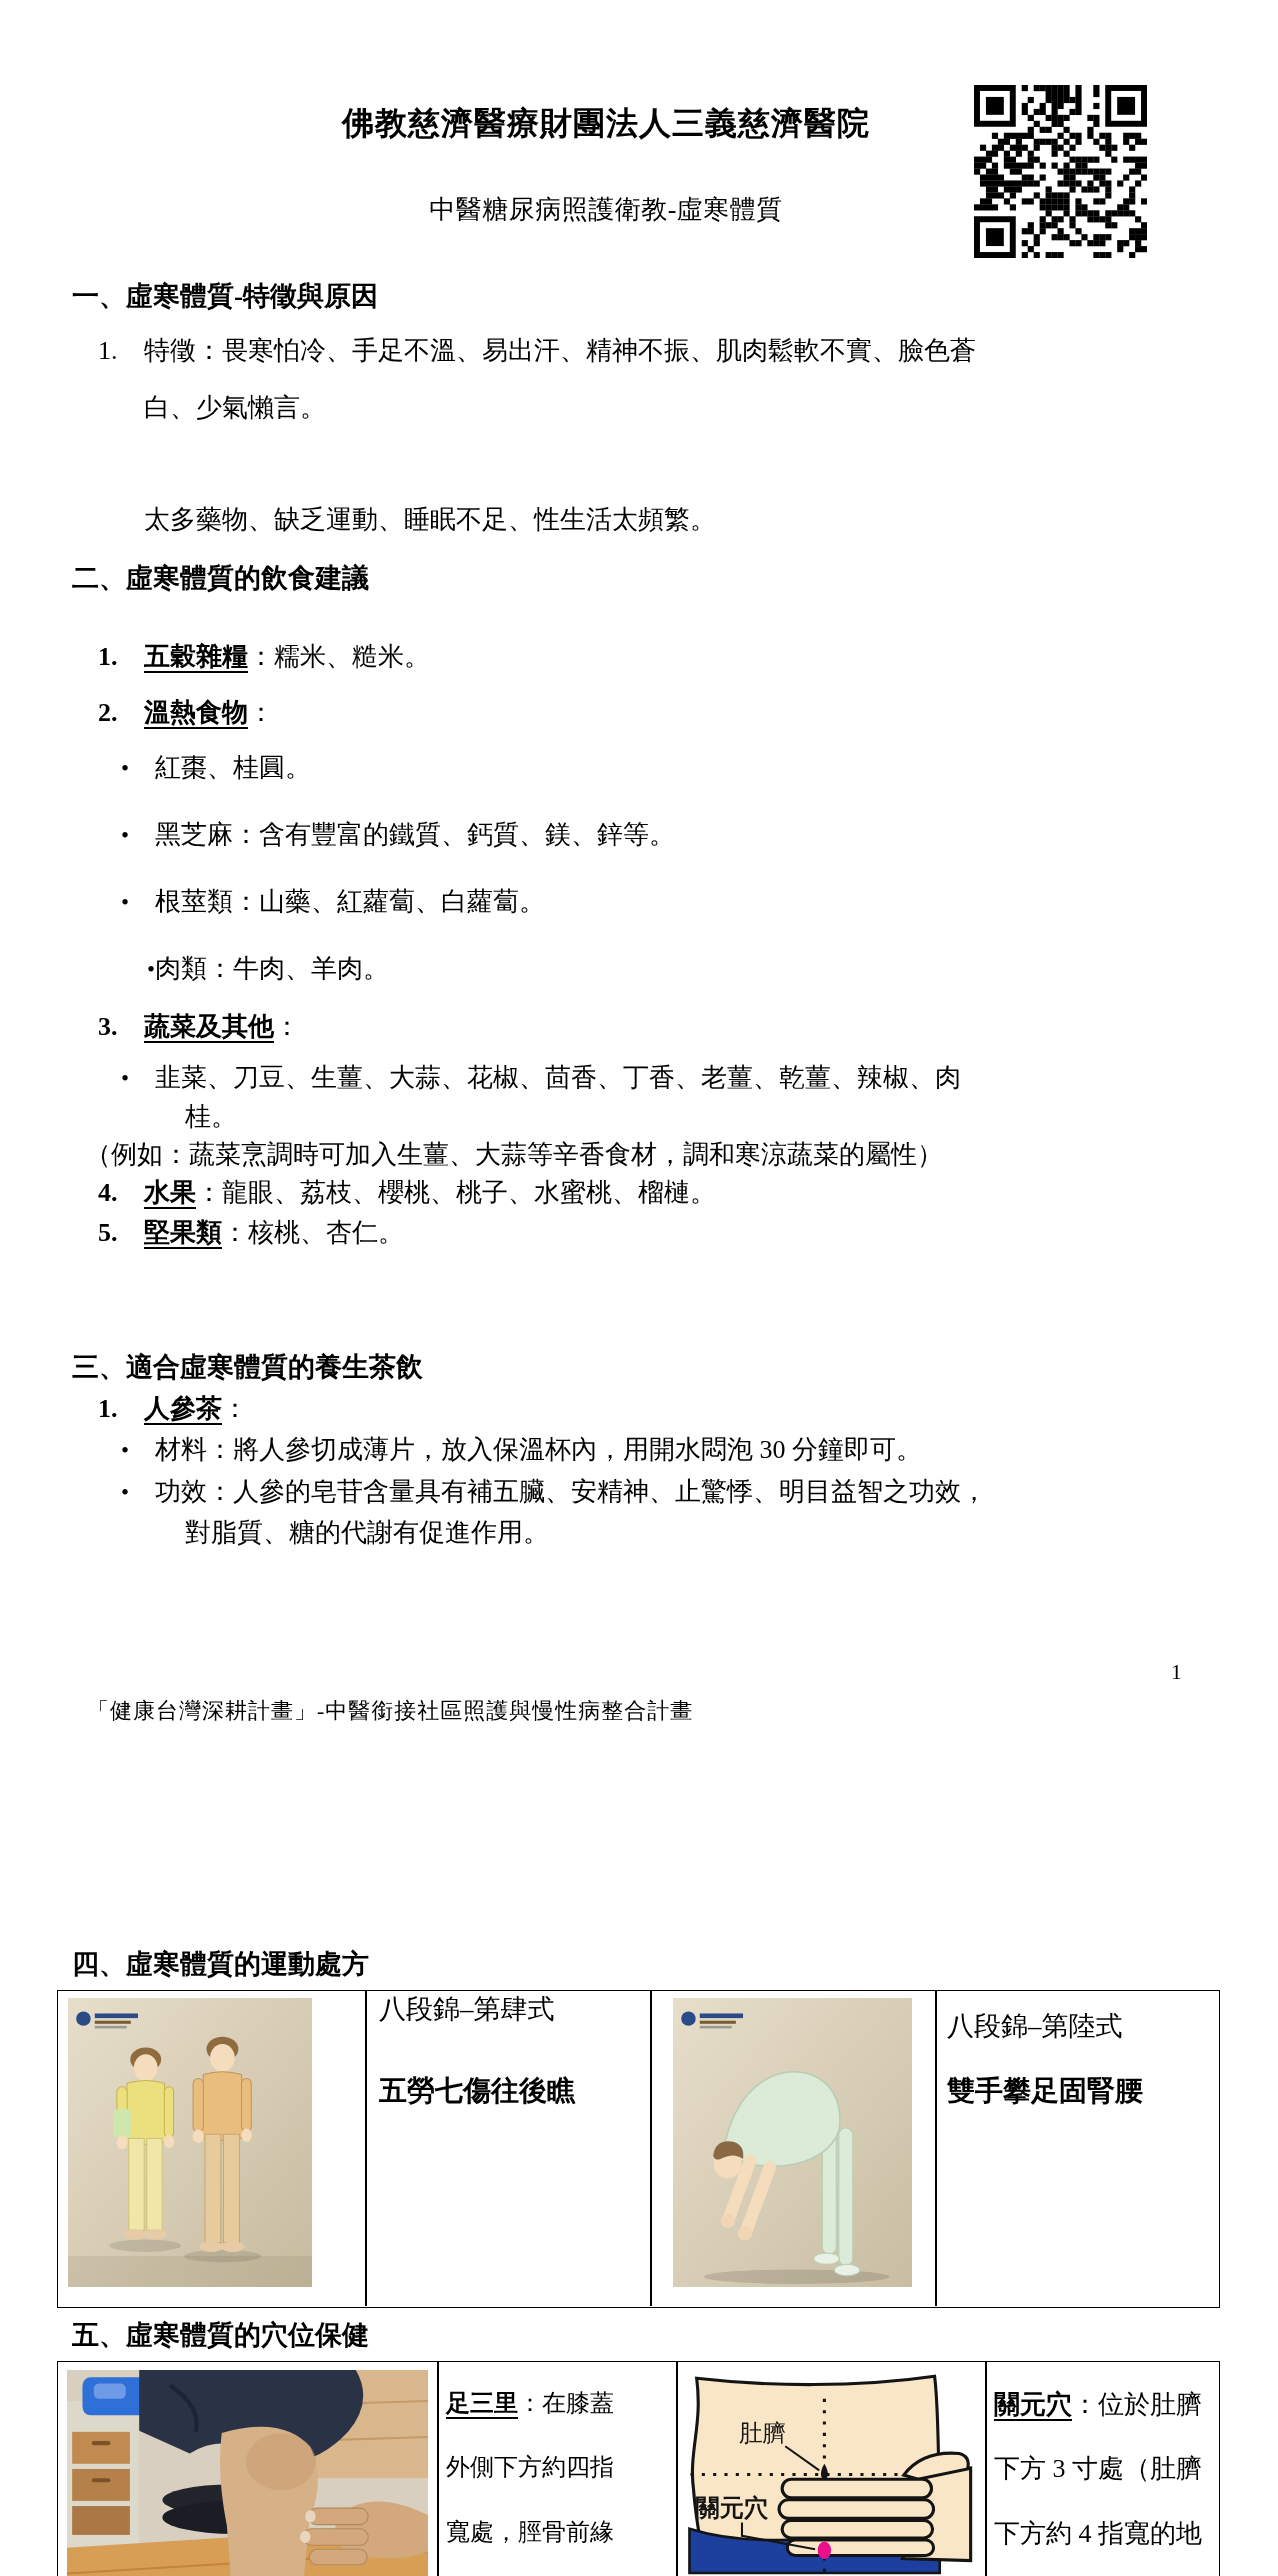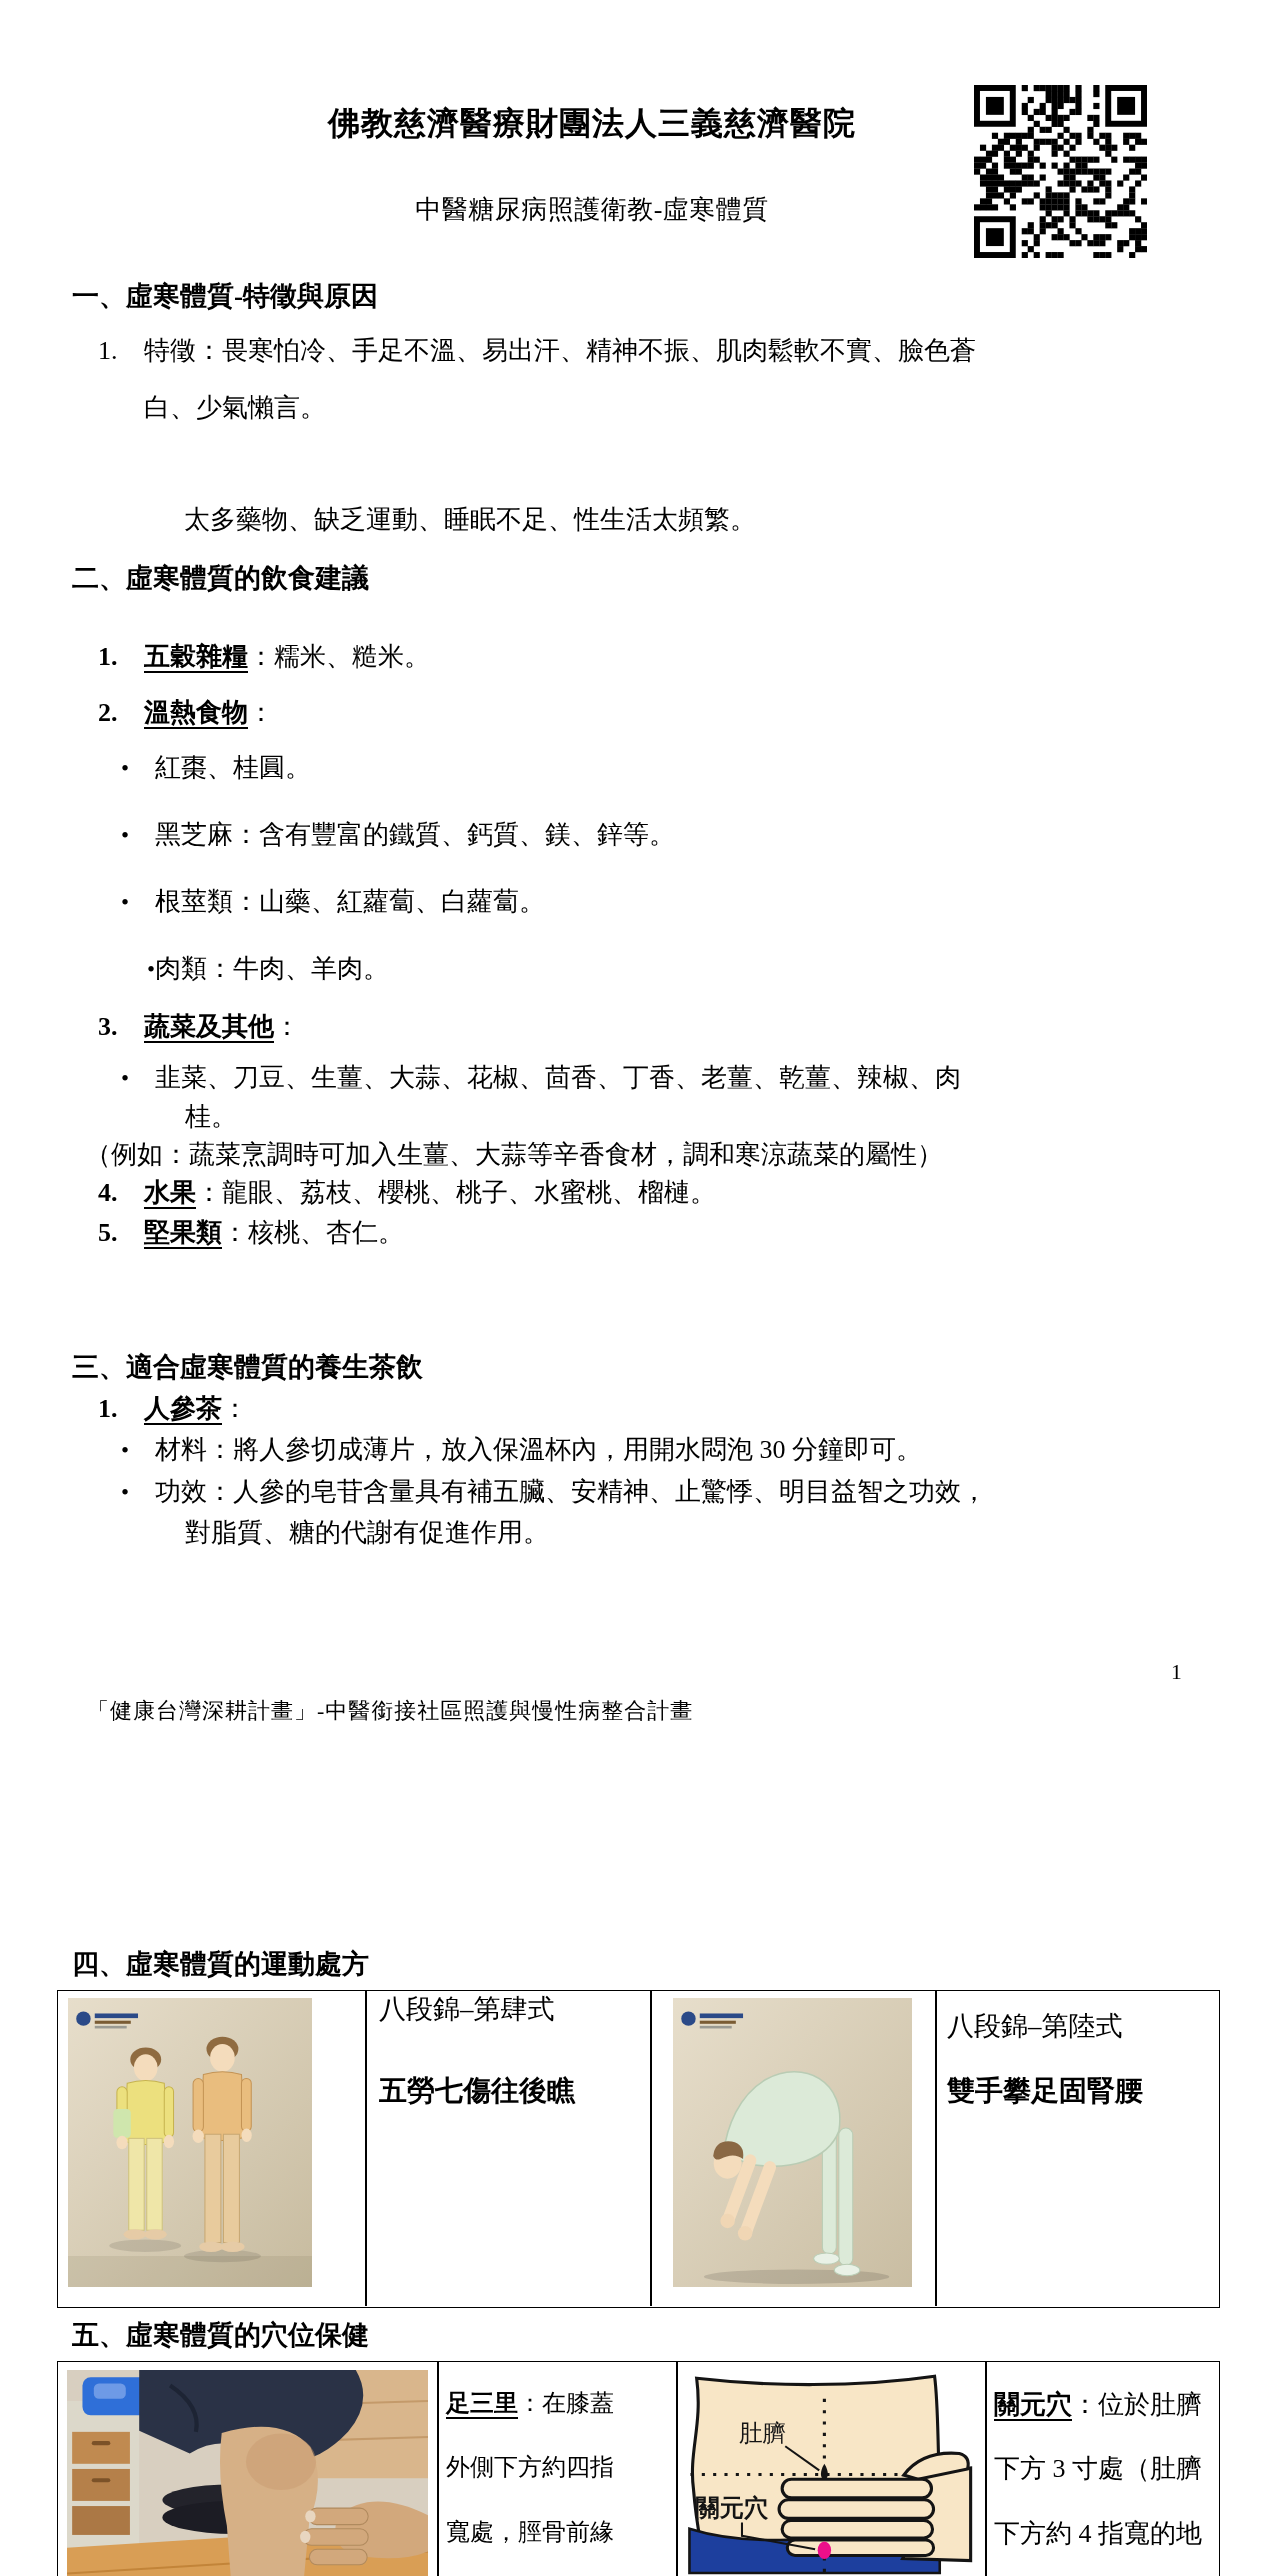--- a/index.html
+++ b/index.html
@@ -1,21 +1,21 @@
 <!DOCTYPE html>
 <html style="font-size:8.2px"><head>
 <meta charset="utf-8">
 <style>
   html,body{margin:0;padding:0;}
   body{
     width:1278px;height:3616px;position:relative;background:#ffffff;color:#000;
     font-family:"Liberation Serif","DejaVu Serif",serif;
   }
   .abs{position:absolute;}
-  .ctr{position:absolute;left:2px;width:1180px;text-align:center;white-space:nowrap;}
+  .ctr{position:absolute;left:16px;width:1180px;text-align:center;white-space:nowrap;}
   .ln{position:absolute;font-size:26px;line-height:1.2;white-space:nowrap;}
   .hd{position:absolute;font-size:27px;font-weight:bold;white-space:nowrap;}
   .num{display:inline-block;min-width:46px;}
   .bnum{display:inline-block;min-width:46px;font-weight:bold;}
   .blt{display:inline-block;min-width:34px;font-size:23px;}
   .key{font-weight:bold;text-decoration:underline;text-decoration-thickness:2.1px;text-underline-offset:6.2px;}
   .cl2{position:absolute;font-size:24px;white-space:nowrap;}
   .cl4{position:absolute;font-size:26px;white-space:nowrap;}
   .exl{position:absolute;font-size:27px;white-space:nowrap;}
   .exn{position:absolute;font-size:28px;font-weight:bold;white-space:nowrap;}
@@ -350,21 +350,21 @@
         <rect x="23.103448275862068" y="277.2413793103448" width="34.6551724137931" height="34.6551724137931" fill="#000"></rect>
       </svg></div>
 
   <div class="hd" style="left:72px;top:278px;">一、虛寒體質-特徵與原因</div>
 
   <div class="ln" style="left:98px;top:335px;">
     <span class="num">1.</span><span>特徵：畏寒怕冷、手足不溫、易出汗、精神不振、肌肉鬆軟不實、臉色蒼</span>
   </div>
   <div class="ln" style="left:144px;top:392px;">白、少氣懶言。</div>
 
-  <div class="ln" style="left:144px;top:504px;margin-left:40px;">太多藥物、缺乏運動、睡眠不足、性生活太頻繁。</div>
+  <div class="ln" style="left:144px;top:504px;">太多藥物、缺乏運動、睡眠不足、性生活太頻繁。</div>
 
   <div class="hd" style="left:72px;top:560px;">二、虛寒體質的飲食建議</div>
 
   <div class="ln" style="left:98px;top:641px;">
     <span class="bnum">1.</span><span class="key">五穀雜糧</span><span>：糯米、糙米。</span>
   </div>
   <div class="ln" style="left:98px;top:697px;">
     <span class="bnum">2.</span><span class="key">溫熱食物</span><span>：</span>
   </div>
 

